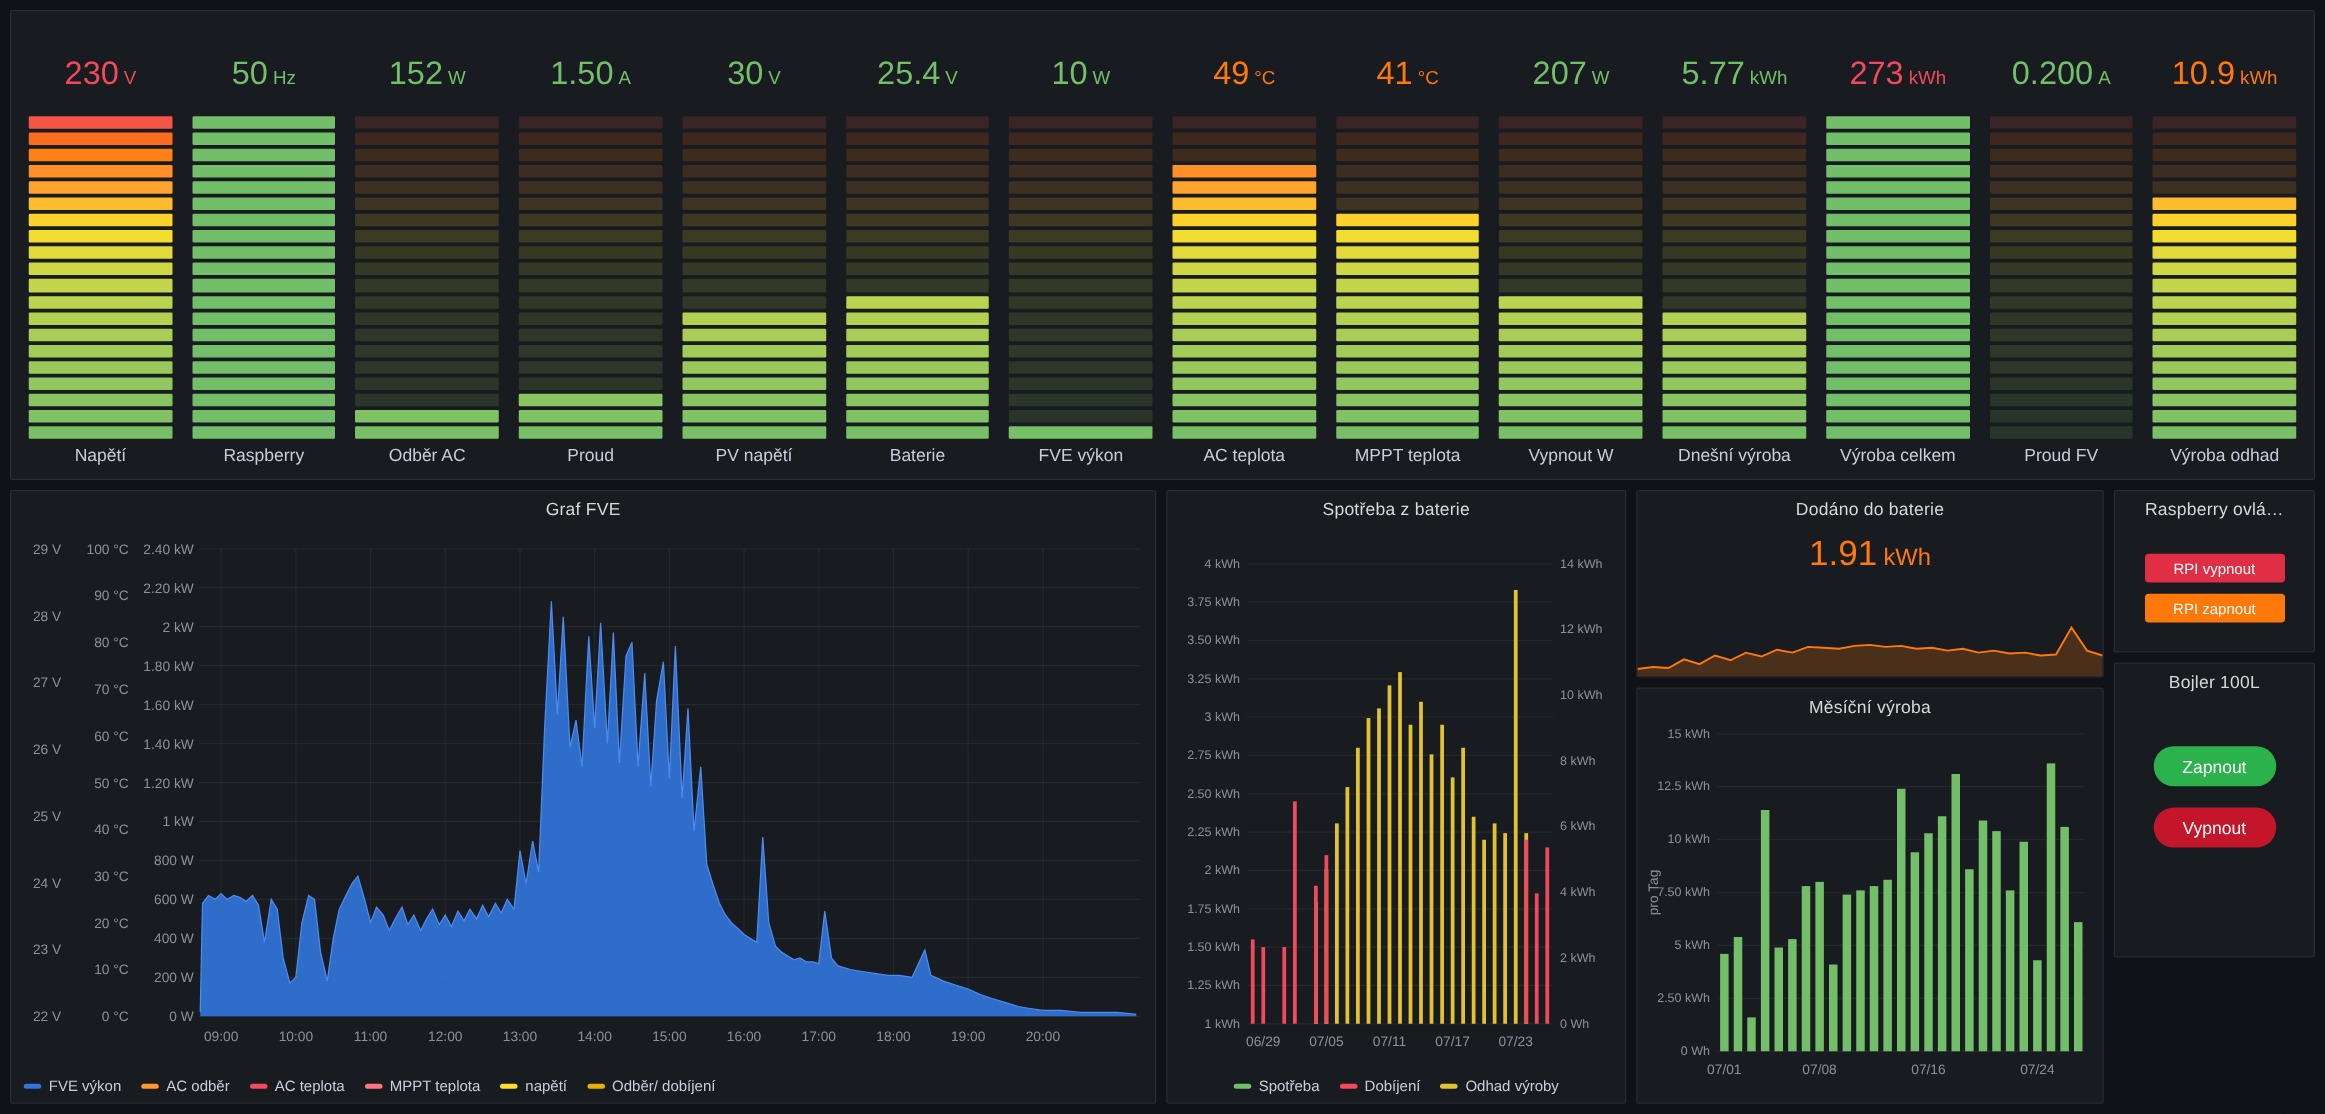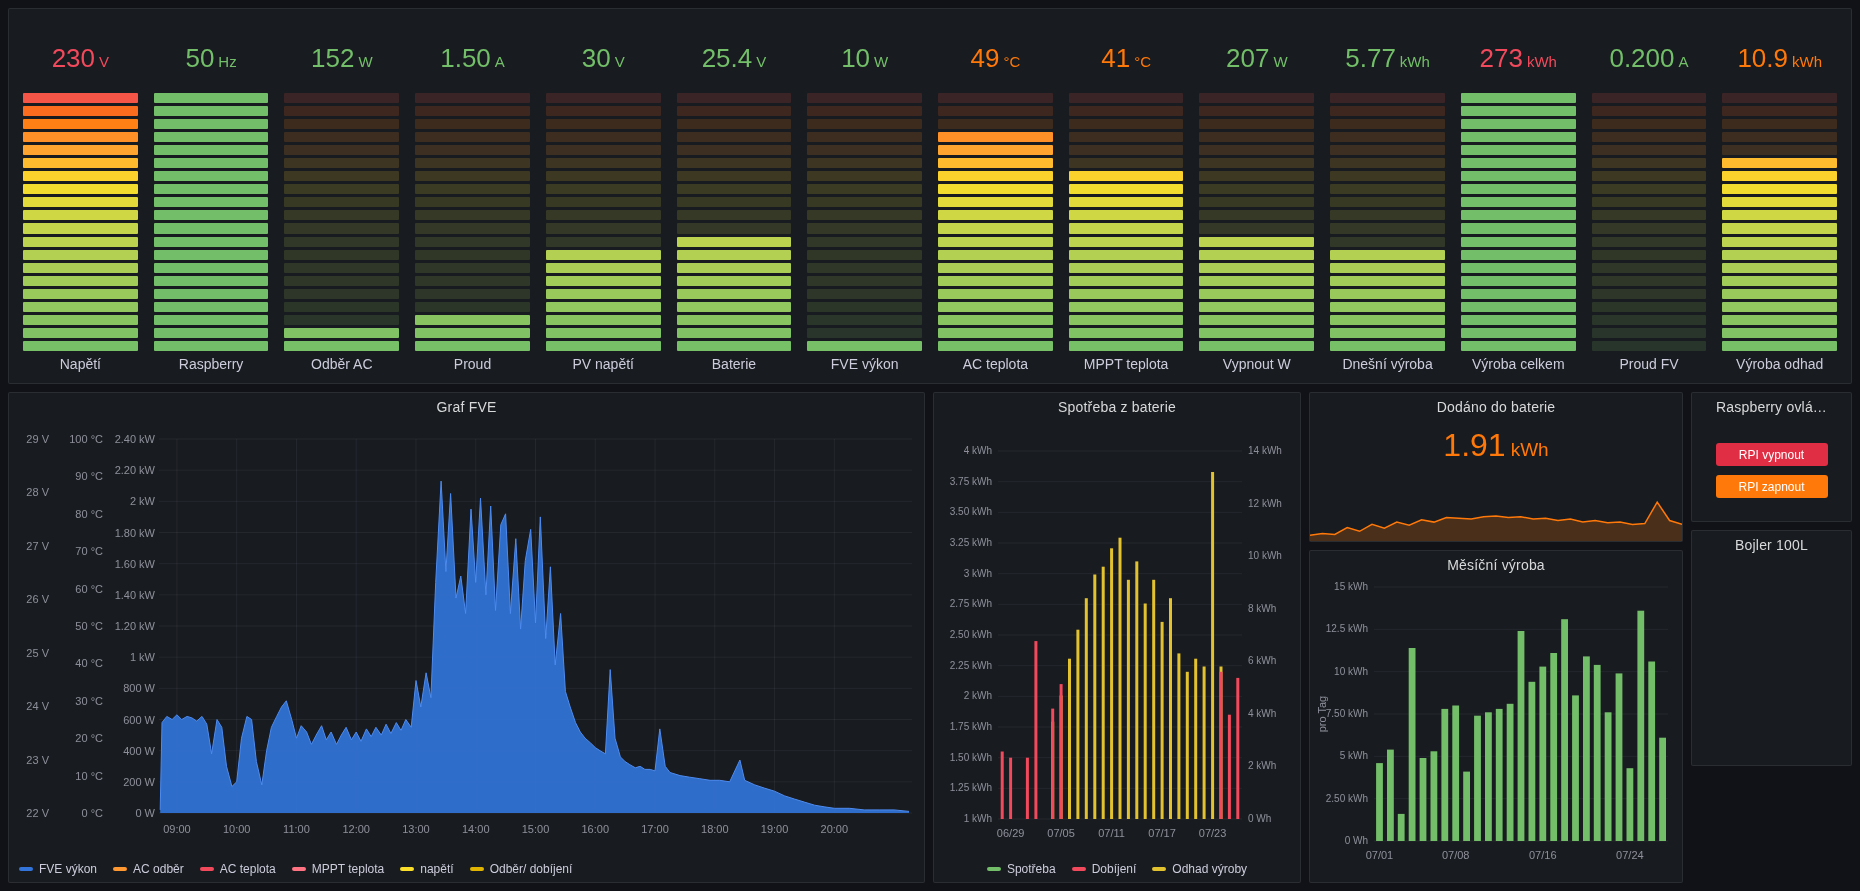--- a/index.html
+++ b/index.html
@@ -17,21 +17,21 @@
   .gauge-cell{flex:1;border-radius:1px;}
   .gauge-label{height:26px;display:flex;align-items:center;justify-content:center;font-size:14px;color:#ccccdc;white-space:nowrap;overflow:hidden;}
   
   svg{display:block;}
   svg text{font-family:"Liberation Sans",sans-serif;}
   .legend{position:absolute;bottom:6px;display:flex;gap:16px;font-size:12px;color:#ccccdc;align-items:center;z-index:2;}
   .legend-item{display:flex;align-items:center;gap:6px;cursor:pointer;white-space:nowrap;}
   .legend-swatch{display:inline-block;width:14px;height:4px;border-radius:2px;}
   
   .stat{position:absolute;top:34px;left:0;right:0;text-align:center;z-index:2;}
-  .stat-num{font-size:32px;font-weight:500;margin-top:20px;}
+  .stat-num{font-size:28px;font-weight:500;margin-top:20px;}
   .stat-unit{font-size:19px;font-weight:500;margin-left:5px;}
   
   .btn{display:block;border:none;color:#fff;cursor:pointer;font-family:"Liberation Sans",sans-serif;}
   .rpi-buttons{margin-top:50px;display:flex;flex-direction:column;gap:9px;align-items:center;}
   .btn.rpi{width:112px;height:23px;border-radius:3px;font-size:12px;}
   .bojler-buttons{margin-top:66px;display:flex;flex-direction:column;gap:17px;align-items:center;}
   .btn.pill{width:98px;height:32px;border-radius:16px;font-size:14px;font-weight:500;}
 </style>
 </head>
 <body>
@@ -707,15 +707,19 @@
   <section class="panel" style="left:1691px;top:392px;width:161px;height:130px">
     <h2 class="panel-title">Raspberry ovlá…</h2>
     <div class="rpi-buttons">
       <button class="btn rpi" style="background: rgb(224, 47, 68);">RPI vypnout</button>
       <button class="btn rpi" style="background: rgb(255, 120, 10);">RPI zapnout</button>
     </div>
   </section>
 
   <section class="panel" style="left:1691px;top:530px;width:161px;height:236px">
     <h2 class="panel-title">Bojler 100L</h2>
+    <div class="bojler-buttons">
+      <button class="btn pill" style="background: rgb(43, 178, 76);">Zapnout</button>
+      <button class="btn pill" style="background: rgb(196, 22, 42);">Vypnout</button>
+    </div>
   </section>
 
 </div>
 
 </body></html>

